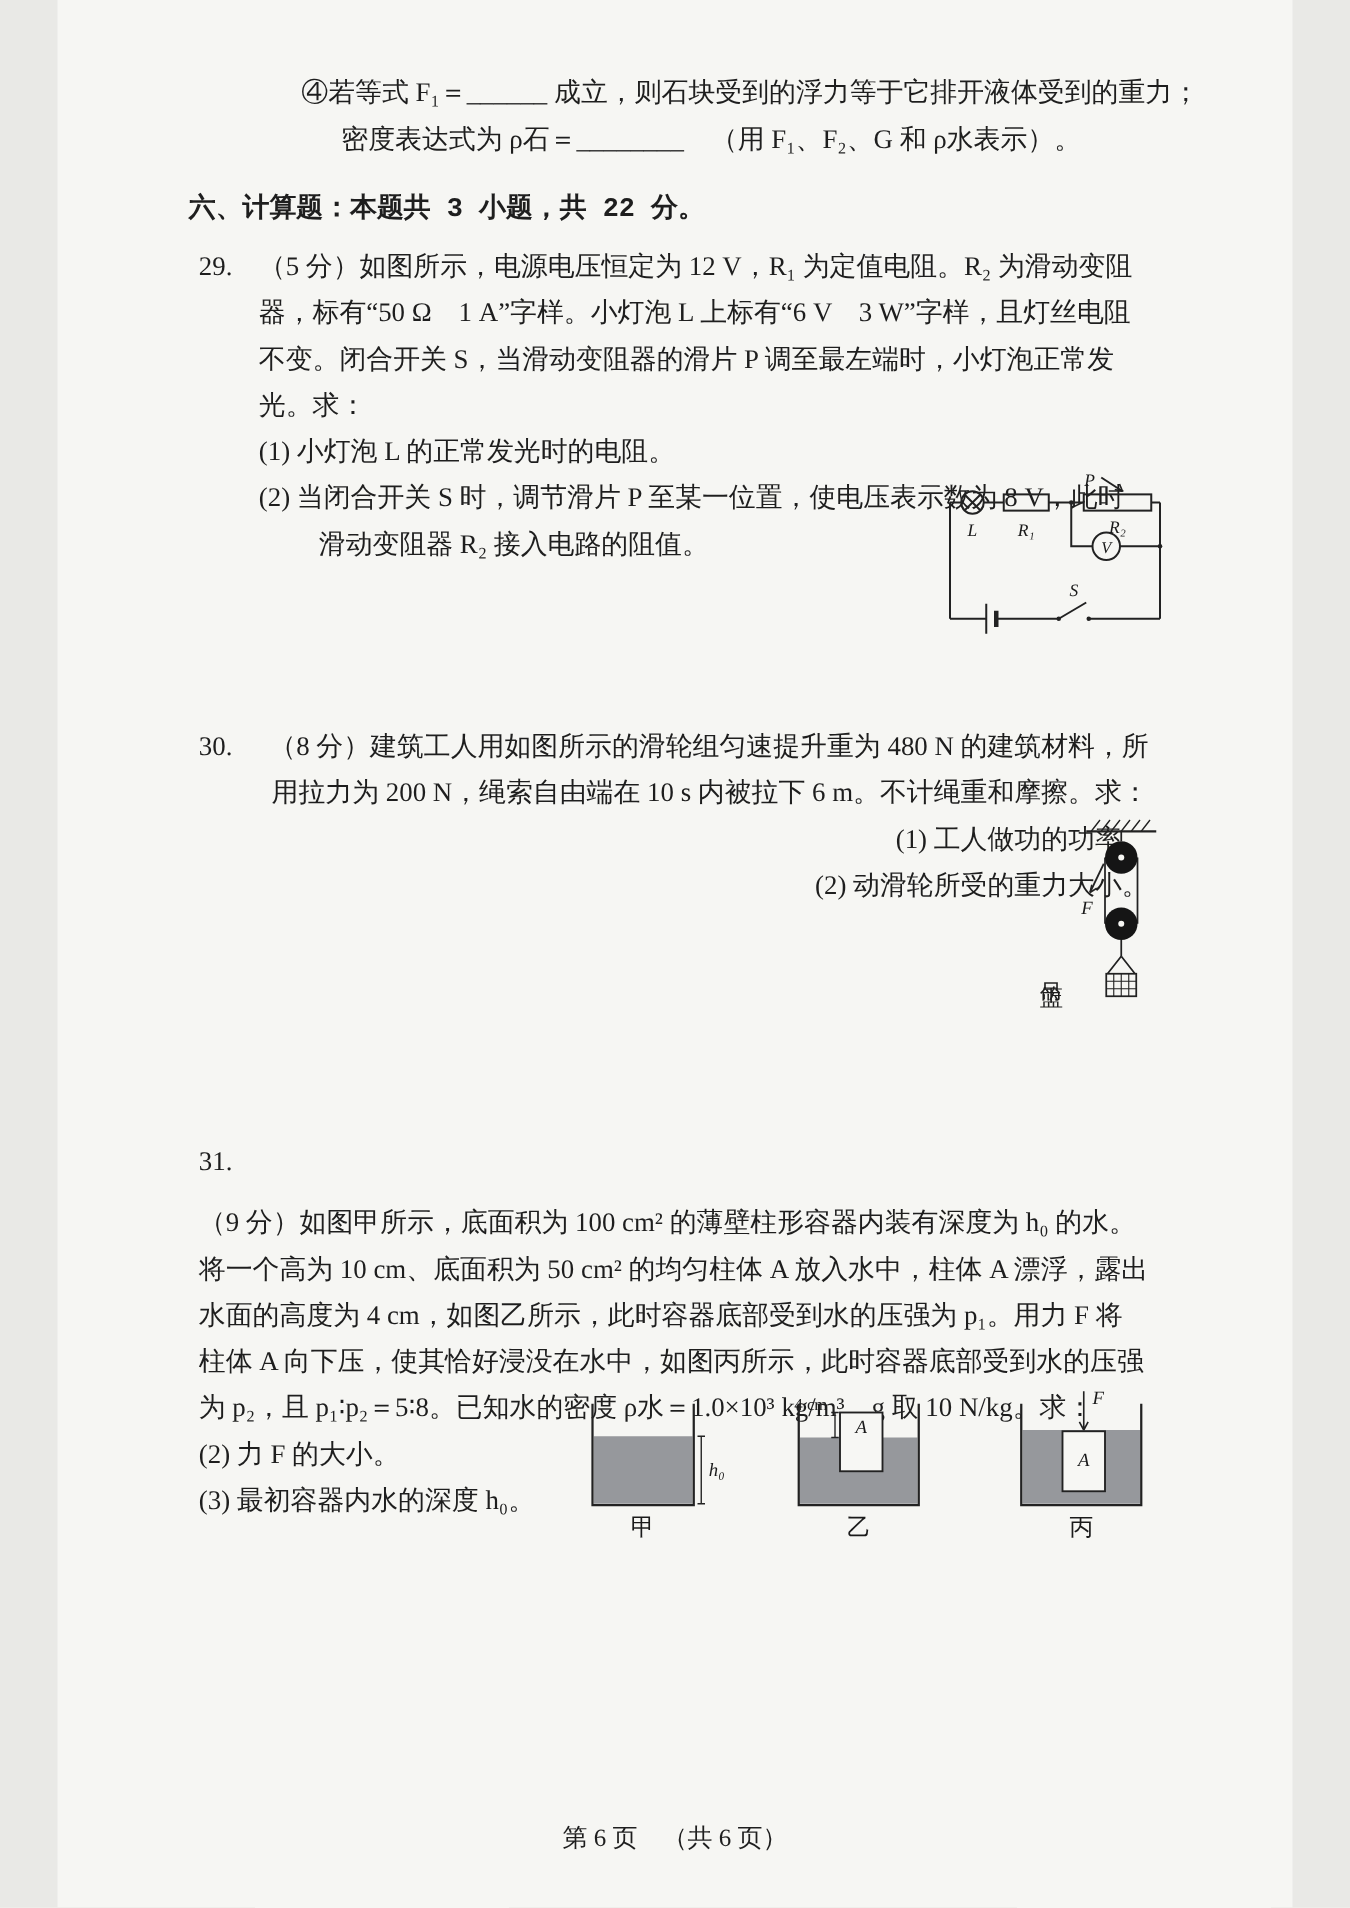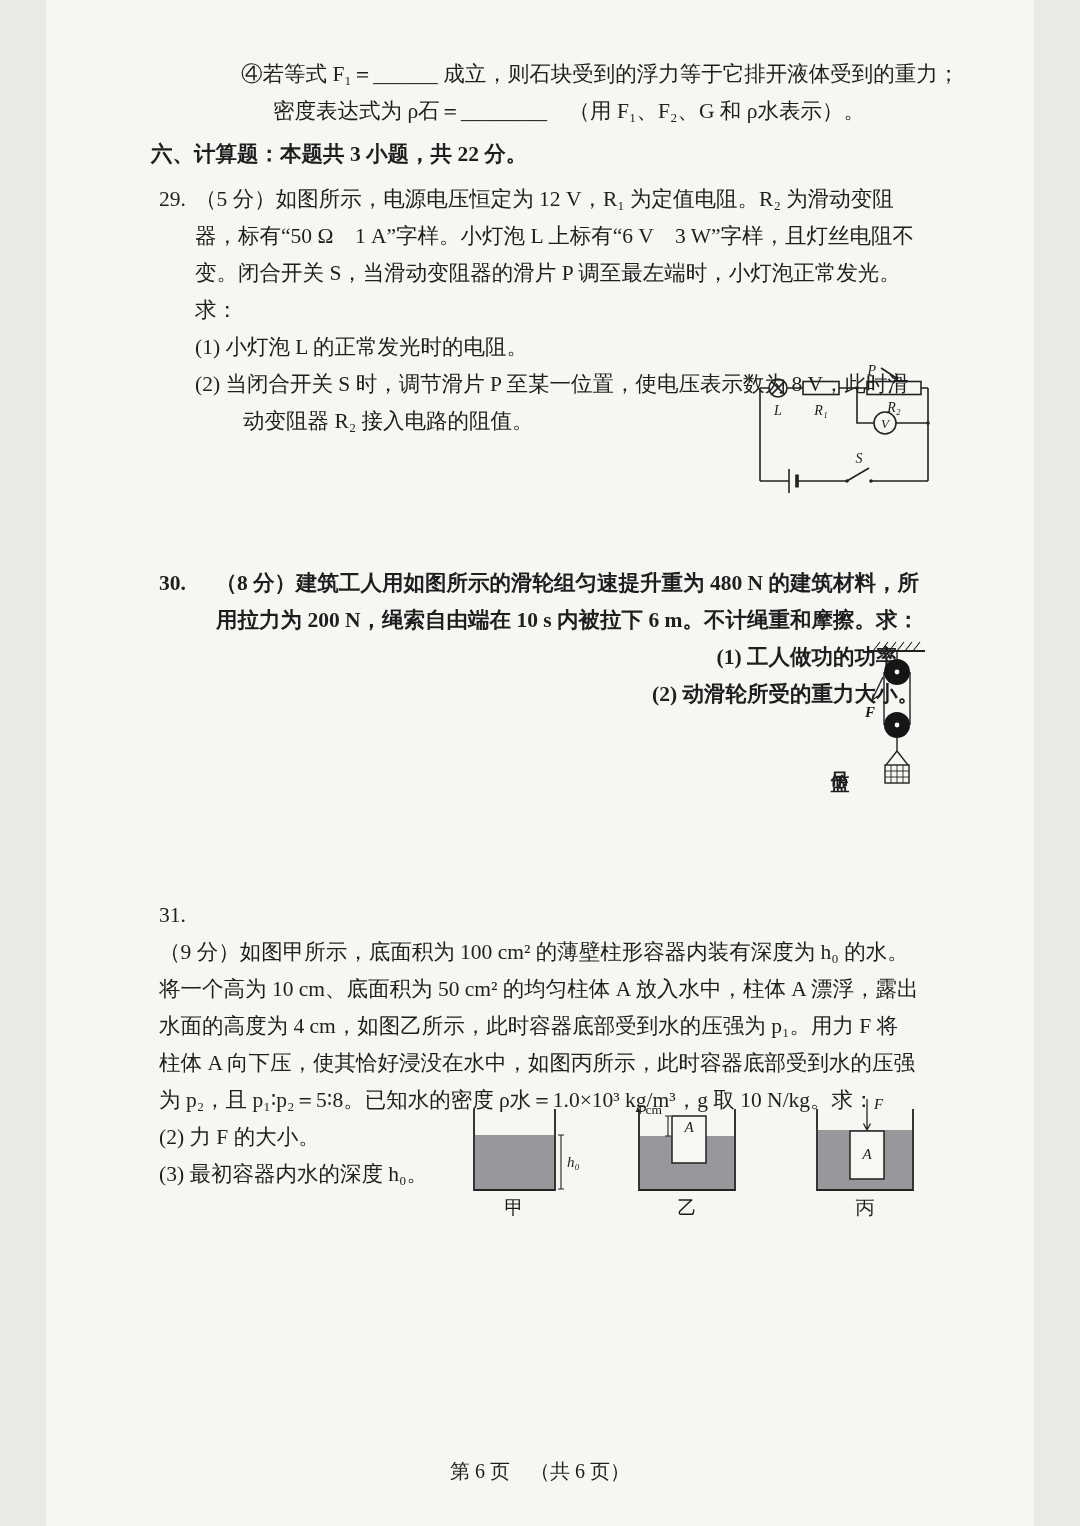--- a/index.html
+++ b/index.html
@@ -8,27 +8,27 @@
   .page {
     width:988px; height:1526px; margin:0 auto; position:relative;
     background:#f6f6f3; color:#1e1e1e; overflow:hidden;
     font-family:"Liberation Serif","DejaVu Serif",serif;
     font-size:21.5px; line-height:37px;
   }
   .inner { padding:56px 115px 0 105px; }
   .prev-block { margin-left:90px; }
   .nowrap { white-space:nowrap; }
   .indent32 { margin-left:32px; }
-  .section-title { font-weight:bold; margin-top:6px; }
-  .q { display:flex; position:relative; margin-left:8px; margin-top:8px; }
+  .section-title { font-weight:bold; margin-top:20px;font-family:Liberation Mono, monospace; }
+  .q { display:flex; position:relative; margin-left:8px; margin-top:8px;gap:12px; }
   .q-num { flex:0 0 36px; }
   .q-main { flex:1; position:relative; }
   .item { padding-left:48px; text-indent:-48px; }
   .q29 .q-main { min-height:332px; }
-  .q30 { margin-top:52px;font-weight:bold; }
+  .q30 { margin-top:52px; }
   .q30 .q-main { min-height:268px;text-align:right; }
   .q31 { margin-top:64px;flex-direction:column; }
   .circuit-wrap { position:absolute; top:182px; right:-16px; width:190px; height:140px; }
   .pulley-wrap { position:absolute; top:70px; right:-20px; width:112px; height:205px; }
   .pulley-wrap svg { position:absolute; right:0; top:0; }
   .basket-label {
     position:absolute; left:2px; top:122px;
     writing-mode:vertical-rl; text-orientation:upright;
     font-size:19px; line-height:22px; letter-spacing:2px;
   }

